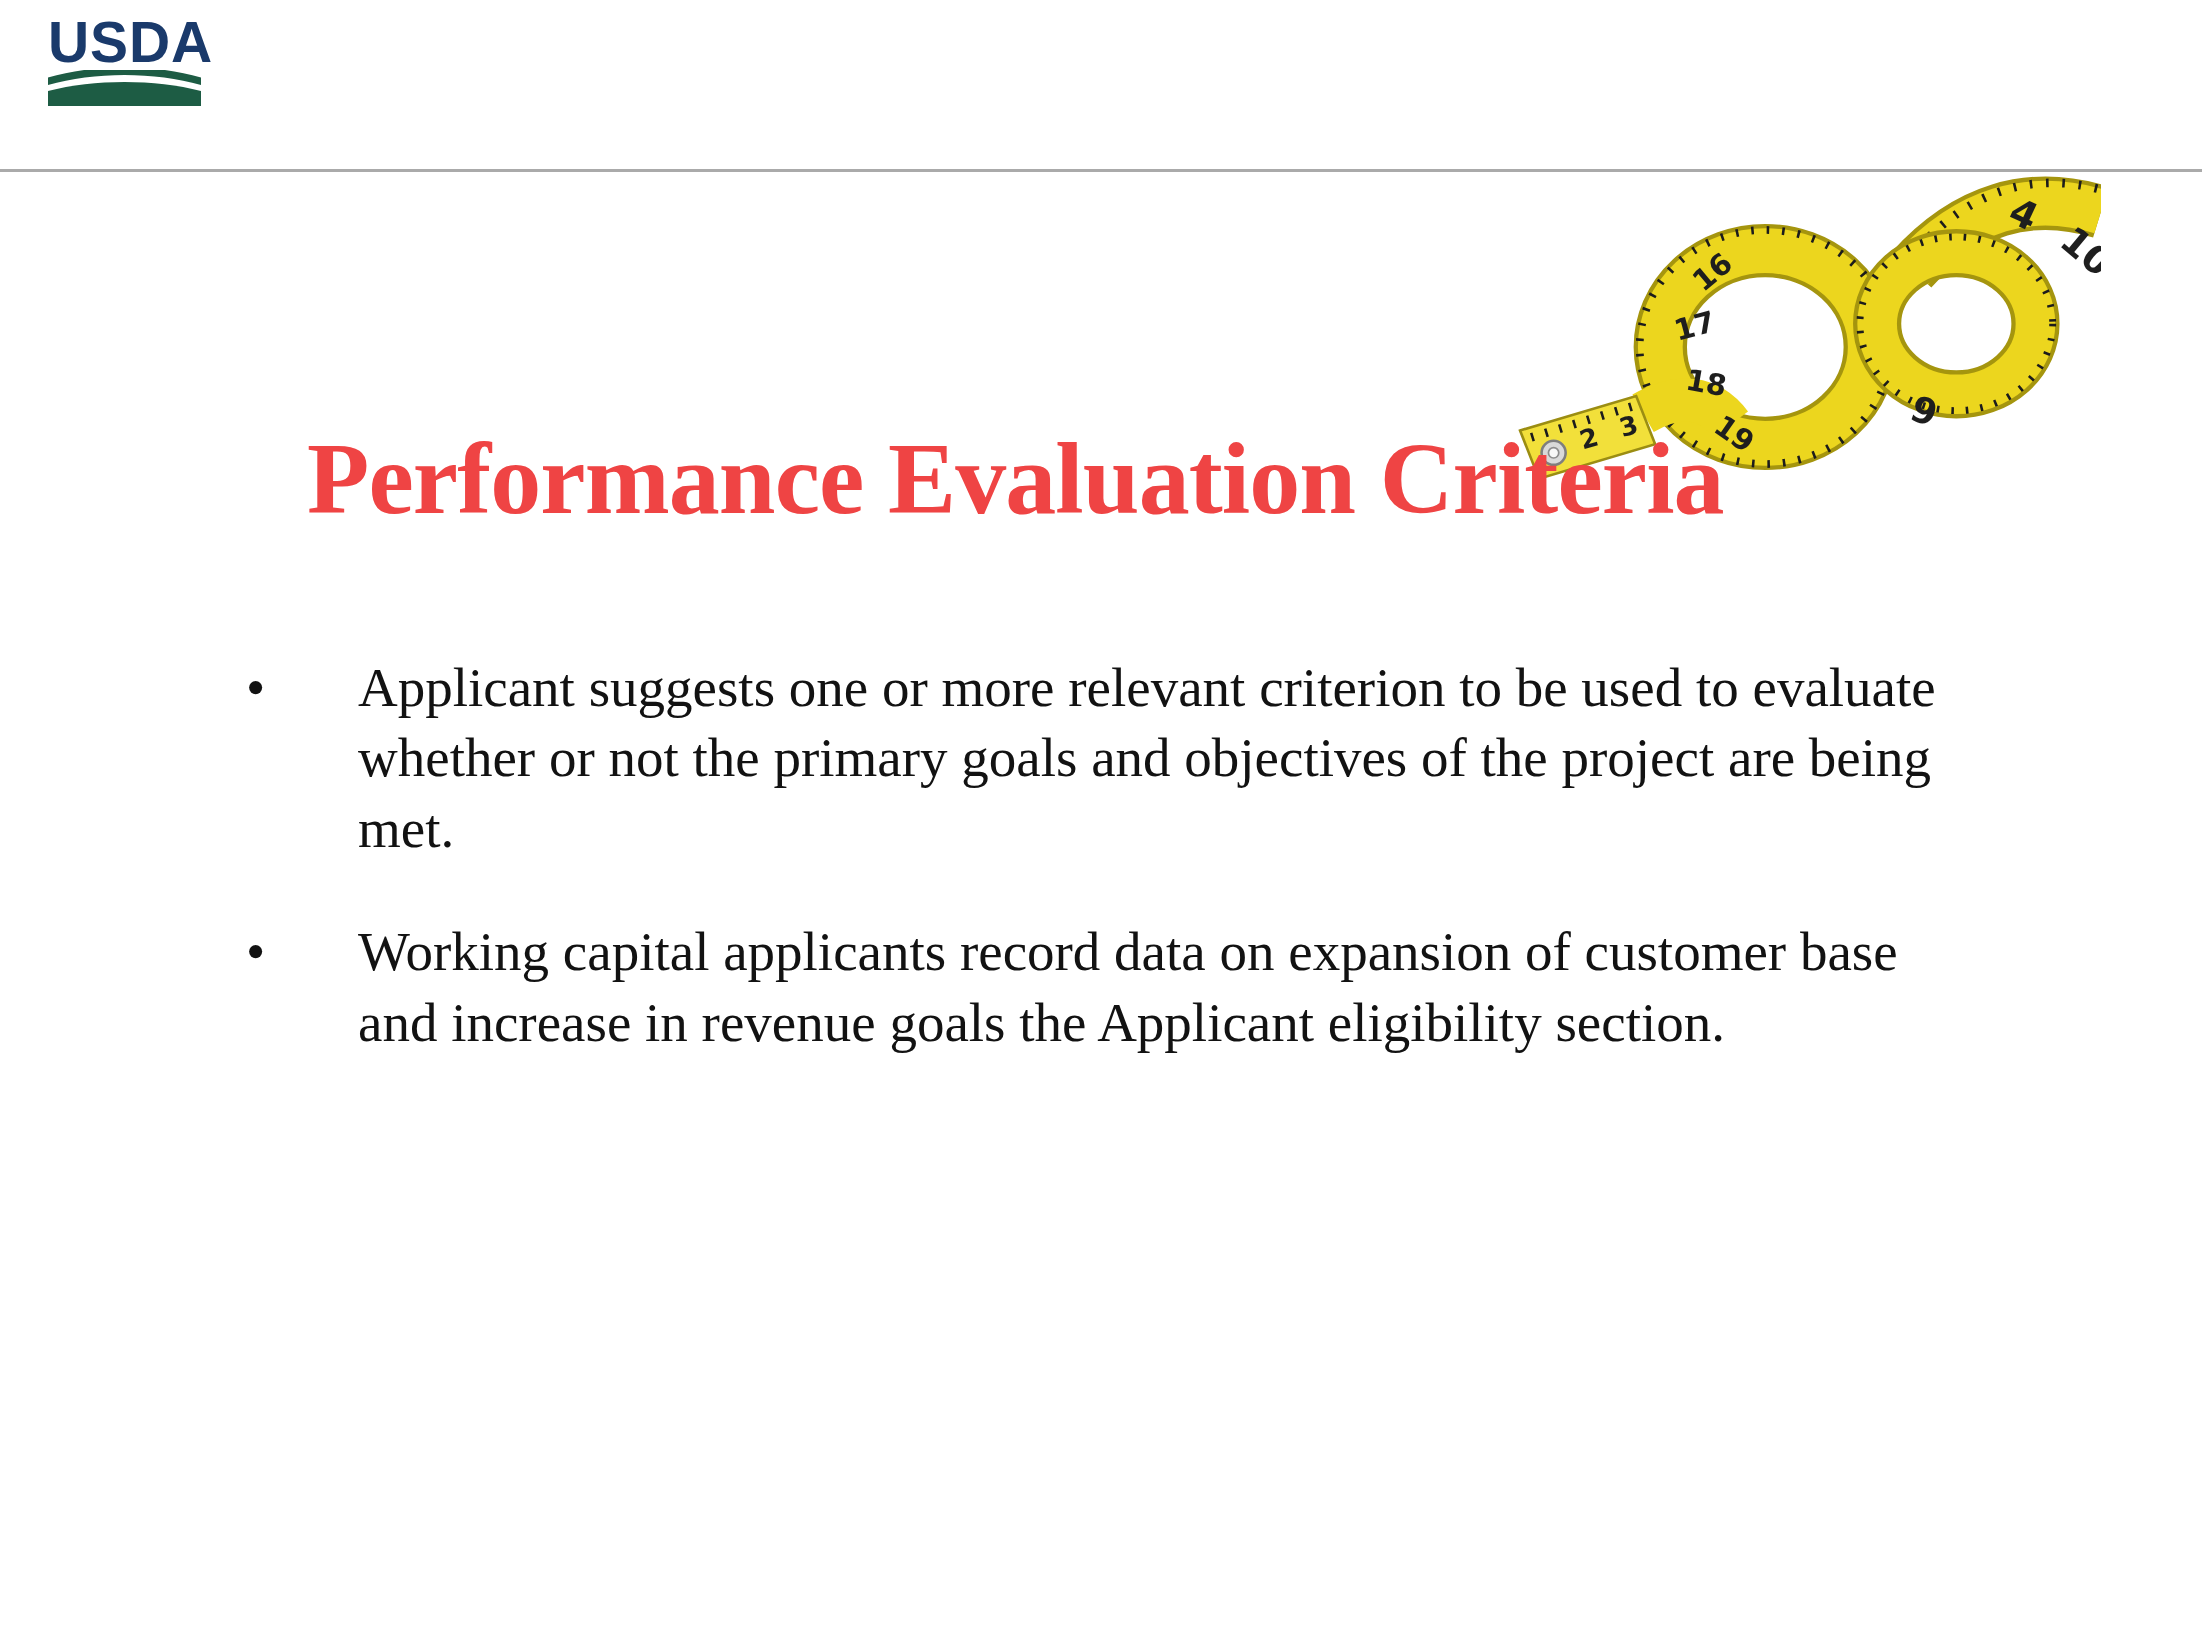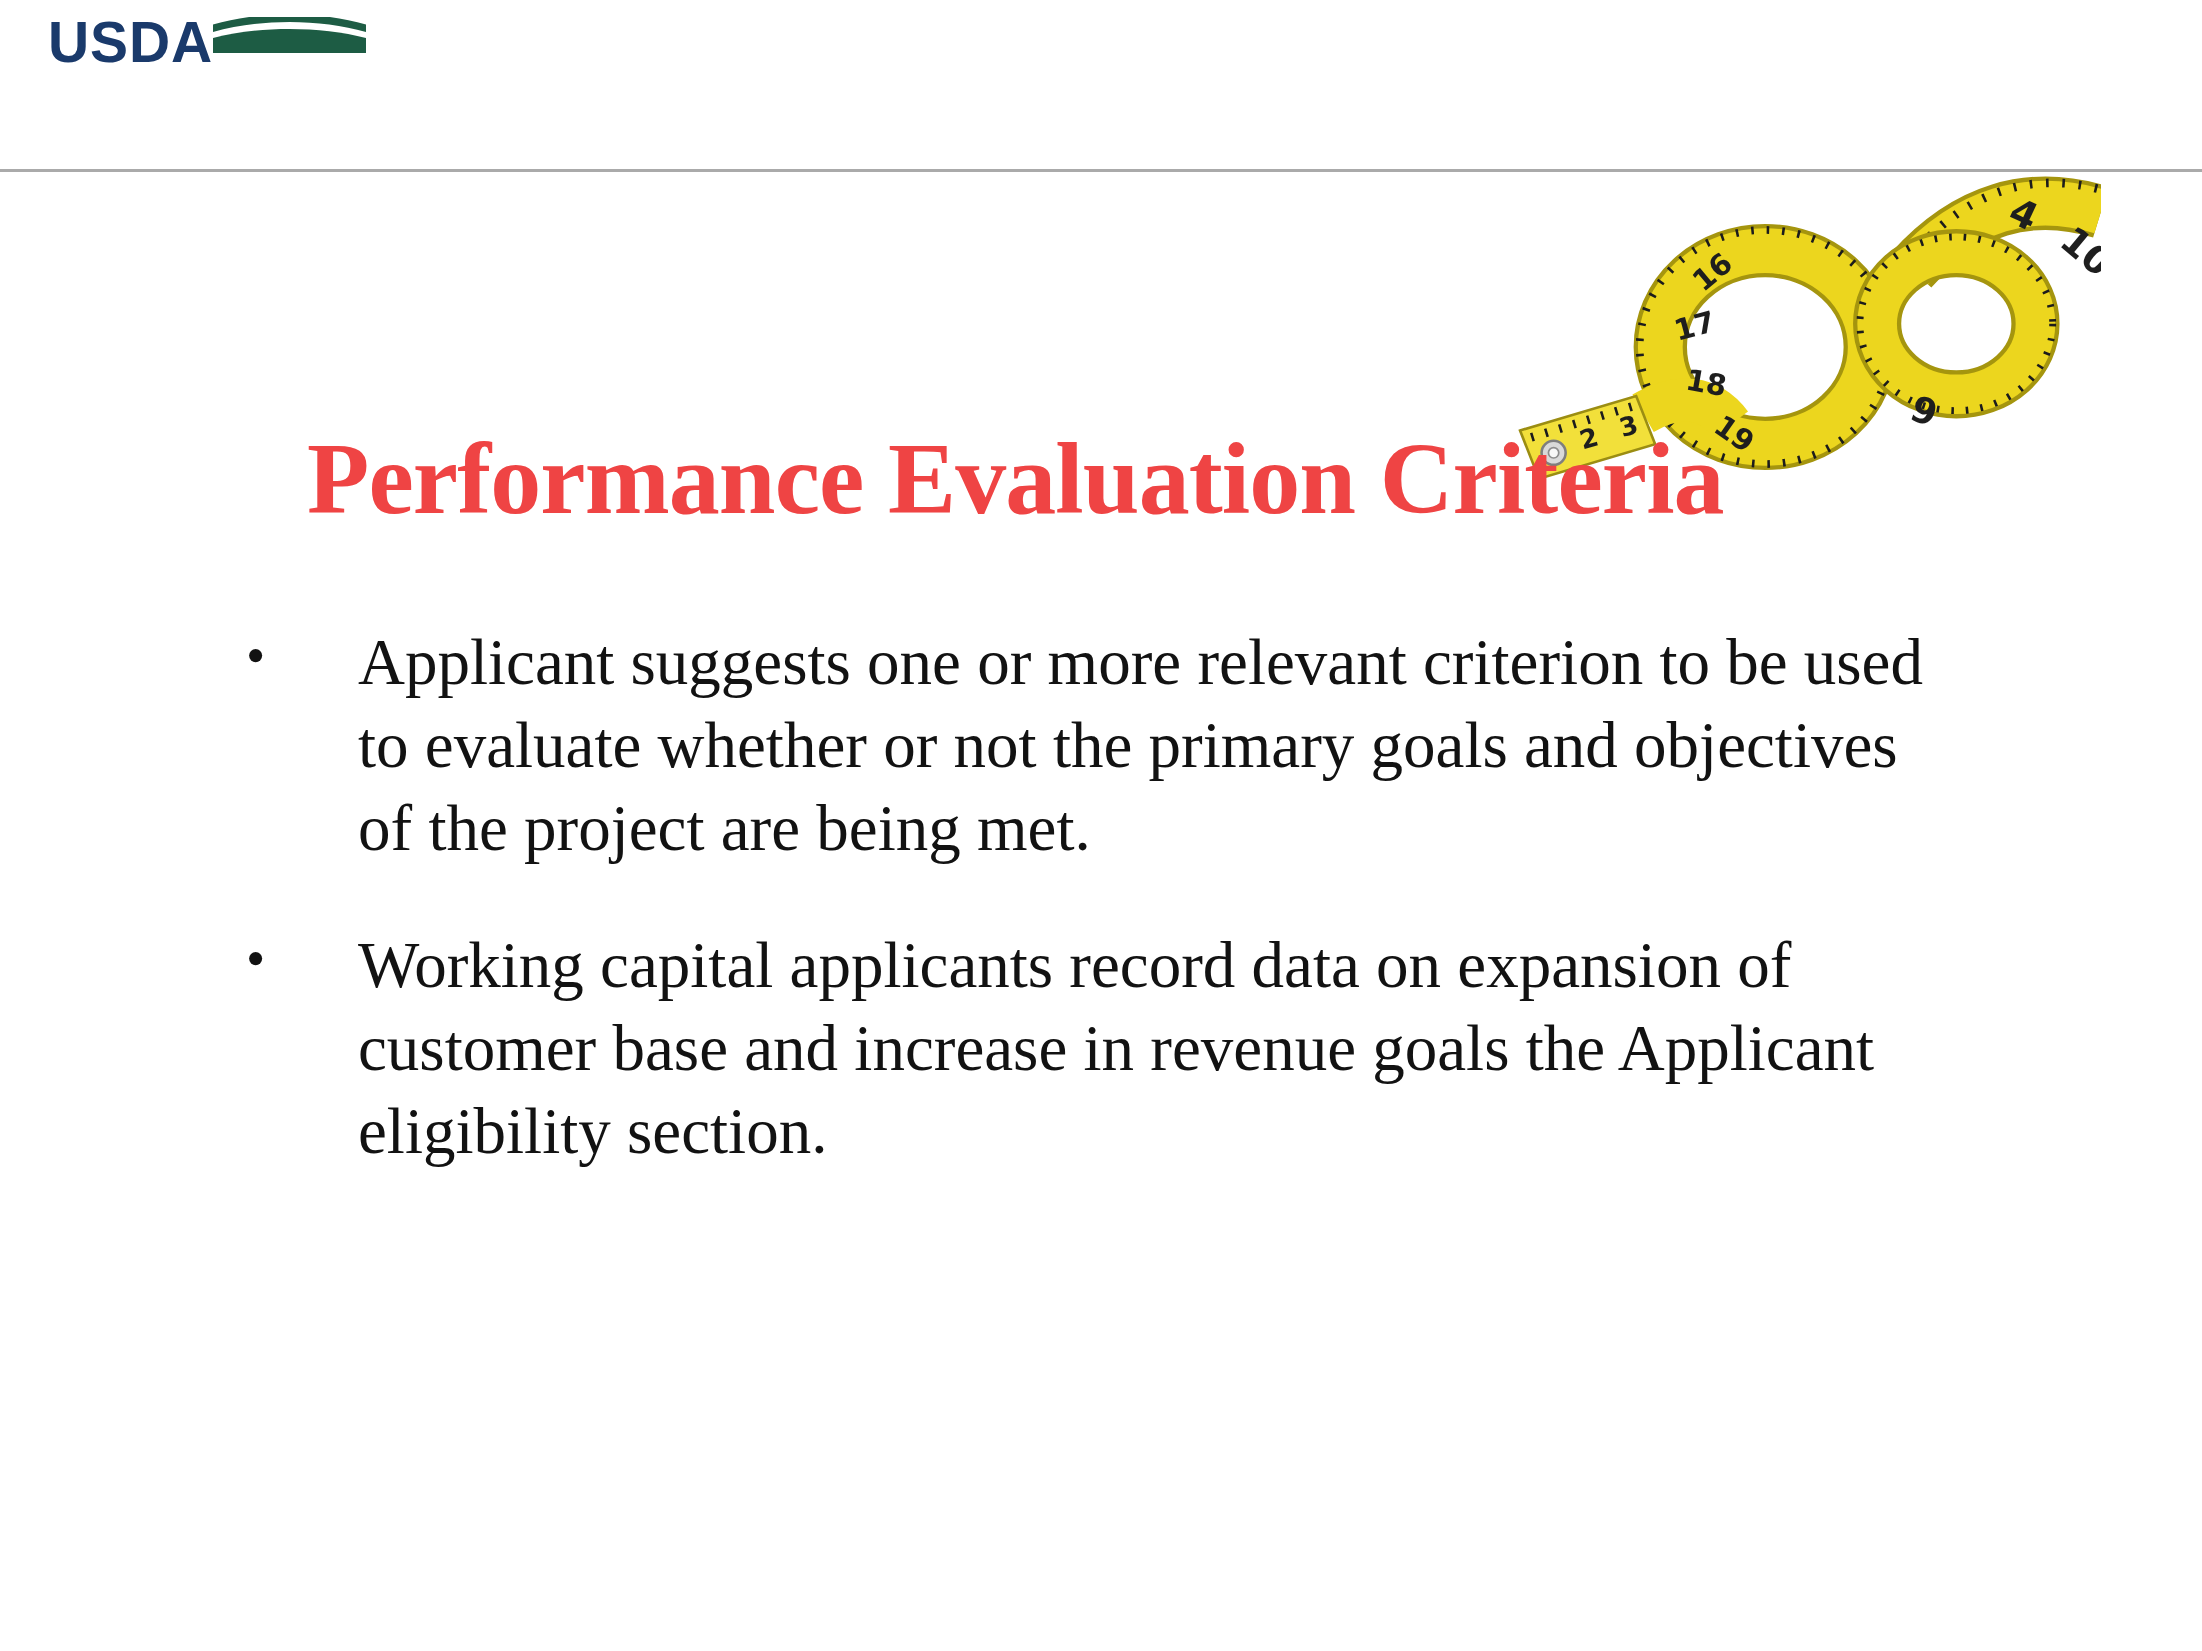--- a/index.html
+++ b/index.html
@@ -8,21 +8,21 @@
     background:#ffffff;
     position:relative;
     overflow:hidden;
     font-family:"Liberation Serif",serif;
   }
   
   .header{
     position:absolute;top:15.5px;left:48px;
     display:flex;align-items:flex-end;gap:41px;
   }
-  .logo{display:flex;flex-direction:row;align-items:flex-start;}
+  .logo{display:flex;flex-direction:column;align-items:flex-start;}
   .logo-text{
     font-family:"Liberation Sans",sans-serif;
     font-weight:bold;
     color:#1a3a6b;
     font-size:57px;
     line-height:0.92;
     letter-spacing:0.9px;
   }
   .logo-swoosh{width:153px;height:36px;display:block;margin-top:1.7px;}
   .org-name{
@@ -59,24 +59,25 @@
   
   .bullets{
     position:absolute;top:621px;left:246px;
     width:1690px;
     margin:0;padding:0;list-style:none;
     z-index:2;
   }
   .bullets li{
     position:relative;
     padding-left:112px;
-    font-size:65px;
+    font-size:55px;
     line-height:1.28;
     color:#121212;
     margin-bottom:53px;
+    margin-top:32px;
   }
   .bullets li::before{
     content:"\2022";
     position:absolute;left:0;top:0;
     font-size:55px;color:#121212;
   }
 </style>
 </head>
 <body>
 

